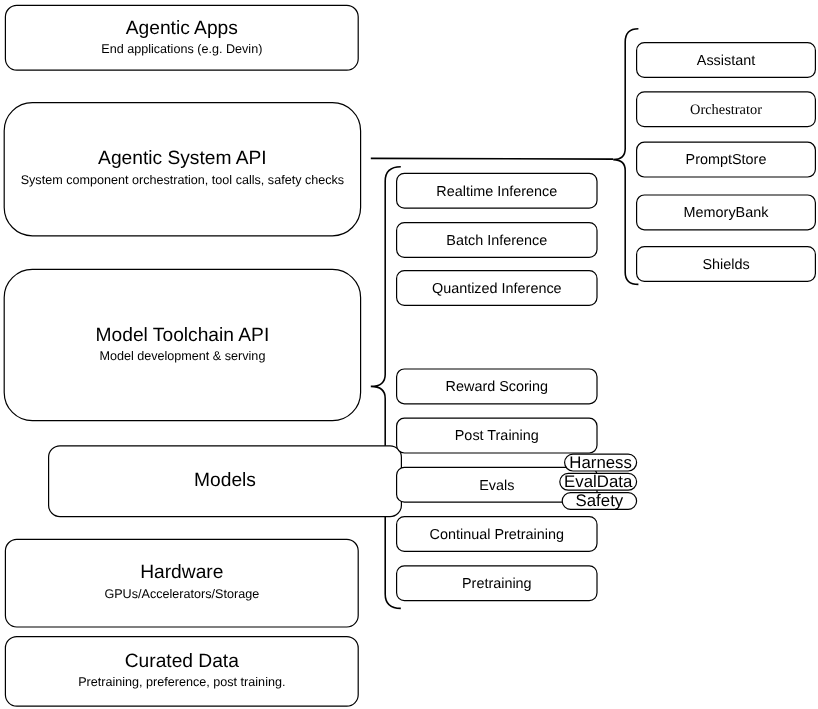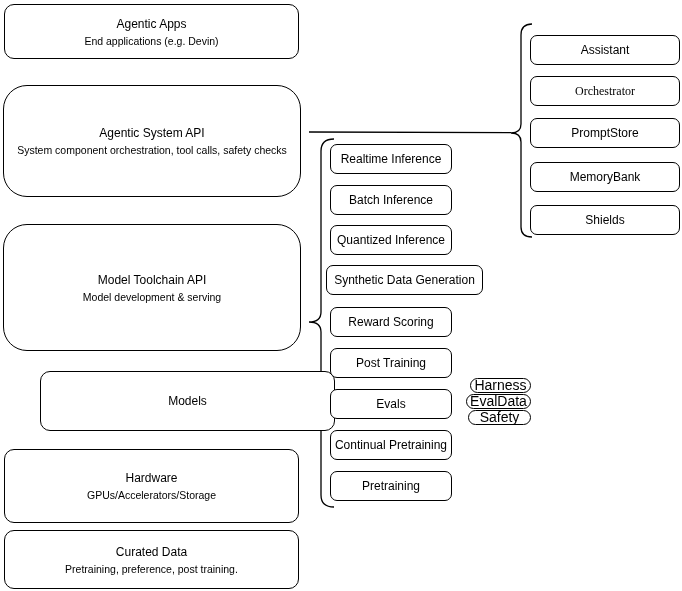--- a/index.html
+++ b/index.html
@@ -18,25 +18,25 @@
     background: #ffffff;
     border: 1px solid #000000;
     box-sizing: border-box;
     display: flex; flex-direction: column;
     align-items: center; justify-content: center;
     text-align: center;
     z-index: 1;
   }
   .layer { left: 4px; width: 295px; border-radius: 10px; }
   .layer.big { left: 3px; width: 298px; border-radius: 24px; }
-  .layer-title { font-size: 12px; line-height: 16px; }
+  .layer-title { font-size: 16px; line-height: 16px; }
   .layer-subtitle { font-size: 10.5px; line-height: 13px; margin-top: 3px; }
   .node {
     position: absolute;
-    left: 330px; width: 122px; height: 30px;
+    left: 330px; width: 168px; height: 30px;
     background: #ffffff;
     border: 1px solid #000000;
     border-radius: 7px;
     box-sizing: border-box;
     display: flex; align-items: center; justify-content: center;
     text-align: center;
     font-size: 12px;
     z-index: 1;
   }
   .node.wide { left: 326px; width: 157px; }
@@ -91,21 +91,20 @@
   </div>
 
   <div class="box layer" style="top:530px;height:59px;">
     <div class="layer-title">Curated Data</div>
     <div class="layer-subtitle">Pretraining, preference, post training.</div>
   </div>
 
   <div class="node" style="top:144px;">Realtime Inference</div>
   <div class="node" style="top:185px;">Batch Inference</div>
   <div class="node" style="top:225px;">Quantized Inference</div>
-  <div class="node wide" style="top:265px;">Synthetic Data Generation</div>
   <div class="node" style="top:307px;">Reward Scoring</div>
   <div class="node" style="top:348px;">Post Training</div>
   <div class="node" style="top:389px;">Evals</div>
   <div class="node" style="top:430px;">Continual Pretraining</div>
   <div class="node" style="top:471px;">Pretraining</div>
 
   <div class="pill" style="left:470px;top:378px;width:61px;height:15px;">Harness</div>
   <div class="pill" style="left:466px;top:394px;width:65px;height:15px;">EvalData</div>
   <div class="pill" style="left:468px;top:410px;width:63px;height:15px;">Safety</div>
 

